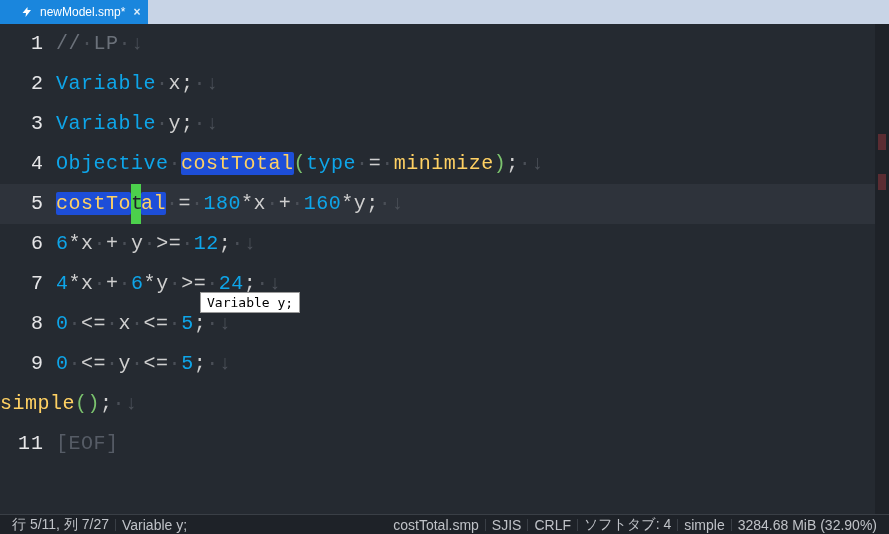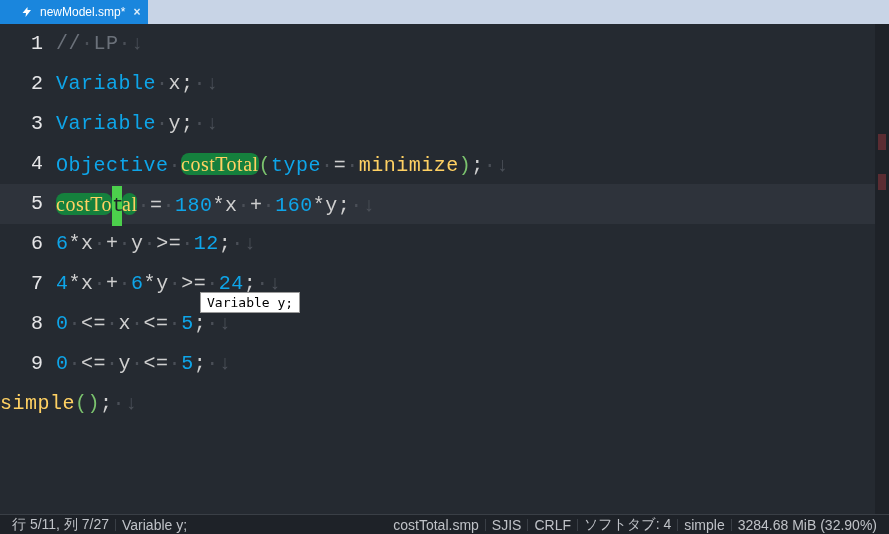--- a/index.html
+++ b/index.html
@@ -67,21 +67,21 @@
 }
 .t-comment { color: #6b717a; }
 .t-key     { color: #0ea5e9; }
 .t-plain   { color: #cfcfcf; }
 .t-func    { color: #ffd163; }
 .t-num     { color: #0ea5e9; }
 .t-str     { color: #7bc36e; }
 .t-eof     { color: #565c66; }
 .dot       { color: #4a4f57; }
 .eol       { color: #4a4f57; }
-.hl-word   { background: #15803d; border-radius: 8px; font-family: Liberation Serif, serif; }
+.hl-word   { background: #1d4ed8; border-radius: 2px; }
 .cursor {
   display: inline-block;
   width: 10px;
   background: #4cd04c;
   color: #1e2228;
 }
 .tooltip {
   position: absolute;
   left: 200px;
   top: 292px;
@@ -173,20 +173,24 @@
       <div class="gutter">8</div>
       <div class="code"><span class="t-num">0</span><span class="dot">·</span><span class="t-plain">&lt;=</span><span class="dot">·</span><span class="t-plain">x</span><span class="dot">·</span><span class="t-plain">&lt;=</span><span class="dot">·</span><span class="t-num">5</span><span class="t-plain">;</span><span class="dot">·</span><span class="eol">↓</span></div>
     </div>
     <div class="line">
       <div class="gutter">9</div>
       <div class="code"><span class="t-num">0</span><span class="dot">·</span><span class="t-plain">&lt;=</span><span class="dot">·</span><span class="t-plain">y</span><span class="dot">·</span><span class="t-plain">&lt;=</span><span class="dot">·</span><span class="t-num">5</span><span class="t-plain">;</span><span class="dot">·</span><span class="eol">↓</span></div>
     </div>
     <div class="line">
       <div class="code"><span class="t-func">simple</span><span class="t-str">()</span><span class="t-plain">;</span><span class="dot">·</span><span class="eol">↓</span></div>
     </div>
+    <div class="line">
+      <div class="gutter">11</div>
+      <div class="code"><span class="t-eof">[EOF]</span></div>
+    </div>
   </div>
 
 <div class="tooltip">Variable y;</div>
 
 <div class="statusbar">
   <div class="seg">行 5/11, 列 7/27</div>
   <div class="sep"></div>
   <div class="seg">Variable y;</div>
   <div class="spacer"></div>
   <div class="seg">costTotal.smp</div>

